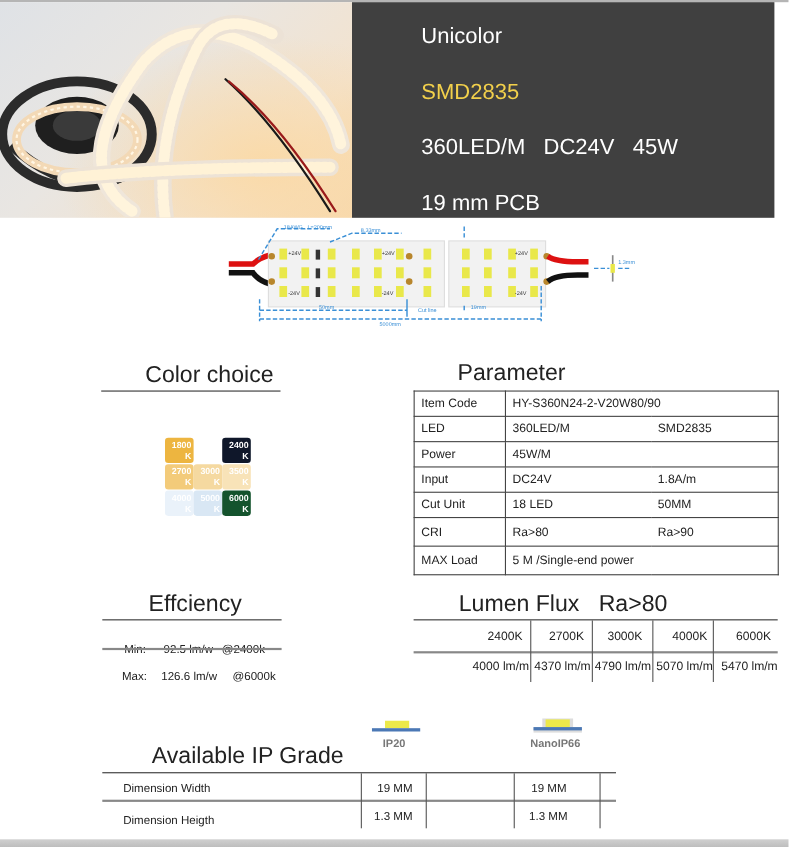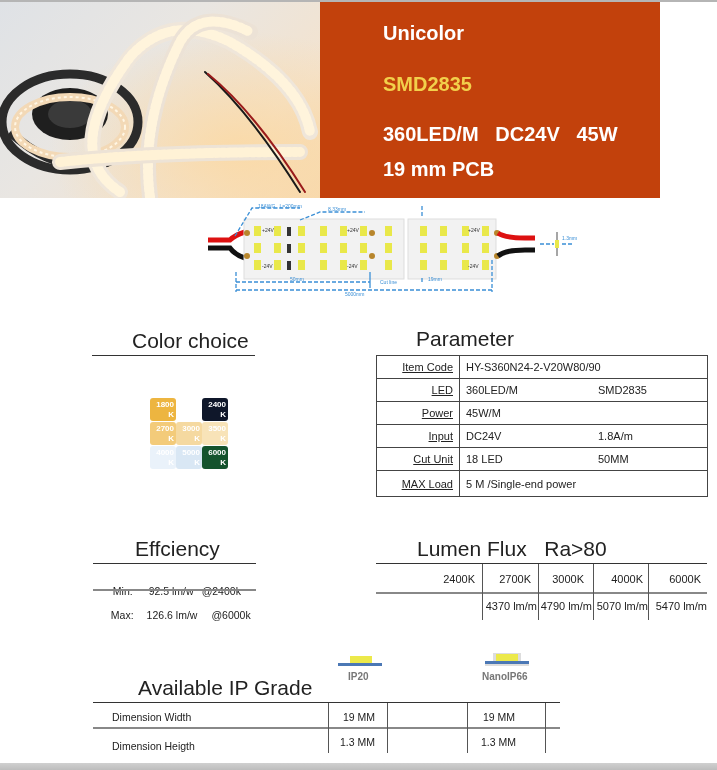--- a/index.html
+++ b/index.html
@@ -1,34 +1,34 @@
 <!DOCTYPE html>
 <html><head>
 <meta charset="utf-8">
 <style>
   html,body{margin:0;padding:0;}
   body{width:717px;height:770px;position:relative;background:#fff;overflow:hidden;font-family:"Liberation Sans",sans-serif;color:#222;}
   .topbar{position:absolute;left:0;top:0;width:717px;height:2px;background:#b5b5b5;}
   .photo{position:absolute;left:0;top:2px;width:320px;height:196px;overflow:hidden;
     background:linear-gradient(135deg,#dfe2e6 0%,#e9e6e2 40%,#f3e3cf 75%,#f7d9b0 100%);}
-  .banner{position:absolute;left:320px;top:2px;width:340px;height:196px;background:#c2410c;font-weight:bold;}
+  .banner{position:absolute;left:320px;top:2px;width:384px;height:196px;background:#404040;}
   .banner .t{position:absolute;left:63px;font-size:20px;color:#fff;white-space:pre;}
   .banner .t.yellow{color:#f2d04b;}
   .diagram{position:absolute;left:200px;top:200px;width:390px;height:100px;}
   .sec-title{position:absolute;font-size:21px;color:#222;white-space:pre;margin-left:28px;}
   .rule{position:absolute;height:1px;background:#333;}
   .rule.gray{background:#888;height:2px;}
   
   .chips{position:absolute;left:150px;top:398px;width:80px;height:72px;}
   .chip{position:absolute;width:26px;height:23px;border-radius:3px;color:#fff;font-size:8px;font-weight:bold;line-height:10px;text-align:right;box-sizing:border-box;padding:2px 2px 0 0;}
   .chip span{display:block;}
   
   table.param{position:absolute;left:376px;top:355px;width:332px;border-collapse:collapse;font-size:11px;}
   table.param td{border:1px solid #444;padding:0 6px;height:22px;}
-  table.param td.k{text-align:right;width:70px;text-decoration:underline;}
+  table.param td.k{text-align:left;width:70px;}
   
   .eff-row{position:absolute;font-size:10.5px;white-space:pre;}
   
   .lum{position:absolute;left:376px;top:566px;width:331px;font-size:11px;}
   .lum .row{position:absolute;left:0;width:331px;height:26px;}
   .lum .cell{position:absolute;top:0;height:26px;line-height:26px;text-align:right;box-sizing:border-box;padding-right:3px;}
   .lum .vline{position:absolute;width:1px;background:#555;}
   
   .ip-icon{position:absolute;}
   .ip-label{position:absolute;font-size:10px;font-weight:bold;color:#777;}
@@ -69,21 +69,21 @@
       <path d="M205 70 Q250 110 300 190" stroke="#1a1a1a" stroke-width="2"></path>
       <path d="M208 72 Q255 110 305 190" stroke="#9a1b1b" stroke-width="2"></path>
     </g>
   </svg>
 </div>
 
 <div class="banner">
   <div class="t" style="top:20px">Unicolor</div>
   <div class="t yellow" style="top:71px">SMD2835</div>
   <div class="t" style="top:121px">360LED/M   DC24V   45W</div>
-  <div class="t" style="top:156px">19 mm PCB</div>
+  <div class="t" style="top:172px">19 mm PCB</div>
 </div>
 
 <div class="diagram">
   <svg width="390" height="100" viewBox="0 0 390 100" font-family="Liberation Sans, sans-serif">
 
     <path d="M8 40 L30 40 Q35 35 45 32" stroke="#d11" stroke-width="5" fill="none"></path>
     <path d="M8 48 L30 48 Q35 55 45 58" stroke="#111" stroke-width="5" fill="none"></path>
 
     <rect x="44" y="19" width="160" height="60" fill="#f2f2f2" stroke="#ddd"></rect>
     <rect x="208" y="19" width="88" height="60" fill="#f2f2f2" stroke="#ddd"></rect>
@@ -234,20 +234,25 @@
         <td class="k" style="height:18px">Input</td>
         <td style="border-right:none">DC24V</td>
         <td style="border-left:none">1.8A/m</td>
       </tr>
   <tr>
         <td class="k">Cut Unit</td>
         <td style="border-right:none">18 LED</td>
         <td style="border-left:none">50MM</td>
       </tr>
   <tr>
+        <td class="k" style="height:25px">CRI</td>
+        <td style="border-right:none">Ra&gt;80</td>
+        <td style="border-left:none">Ra&gt;90</td>
+      </tr>
+  <tr>
         <td class="k" style="height:25px">MAX Load</td>
         <td colspan="2">5 M /Single-end power</td>
       </tr>
 </tbody>
   </table>
 
 <div class="sec-title" style="left:107px;top:537px">Effciency</div>
 <div class="rule" style="left:93px;top:563px;width:163px"></div>
 <div class="eff-row" style="left:107px;top:573px">
   <span>Min:</span><span style="margin-left:16px">92.5 lm/w</span><span style="margin-left:8px">@2400k</span>
@@ -262,20 +267,21 @@
   <div class="rule" style="left:0;top:-3px;width:331px"></div>
   <div class="row" style="top:0">
     <div class="cell" style="left:0;width:102px">2400K</div>
     <div class="cell" style="left:105px;width:53px">2700K</div>
     <div class="cell" style="left:161px;width:50px">3000K</div>
     <div class="cell" style="left:214px;width:56px">4000K</div>
     <div class="cell" style="left:271px;width:57px">6000K</div>
   </div>
   <div class="rule gray" style="left:0;top:26px;width:331px"></div>
   <div class="row" style="top:27px">
+    <div class="cell" style="left:0;width:107px;padding-right:2px">4000 lm/m</div>
     <div class="cell" style="left:108px;width:54px;padding-right:1px">4370 lm/m</div>
     <div class="cell" style="left:163px;width:54px;padding-right:1px">4790 lm/m</div>
     <div class="cell" style="left:218px;width:55px;padding-right:1px">5070 lm/m</div>
     <div class="cell" style="left:274px;width:57px;padding-right:0">5470 lm/m</div>
   </div>
   <div class="vline" style="left:106px;top:-2px;height:56px"></div>
   <div class="vline" style="left:162px;top:-2px;height:56px"></div>
   <div class="vline" style="left:217px;top:-2px;height:56px"></div>
   <div class="vline" style="left:272px;top:-2px;height:56px"></div>
 </div>

